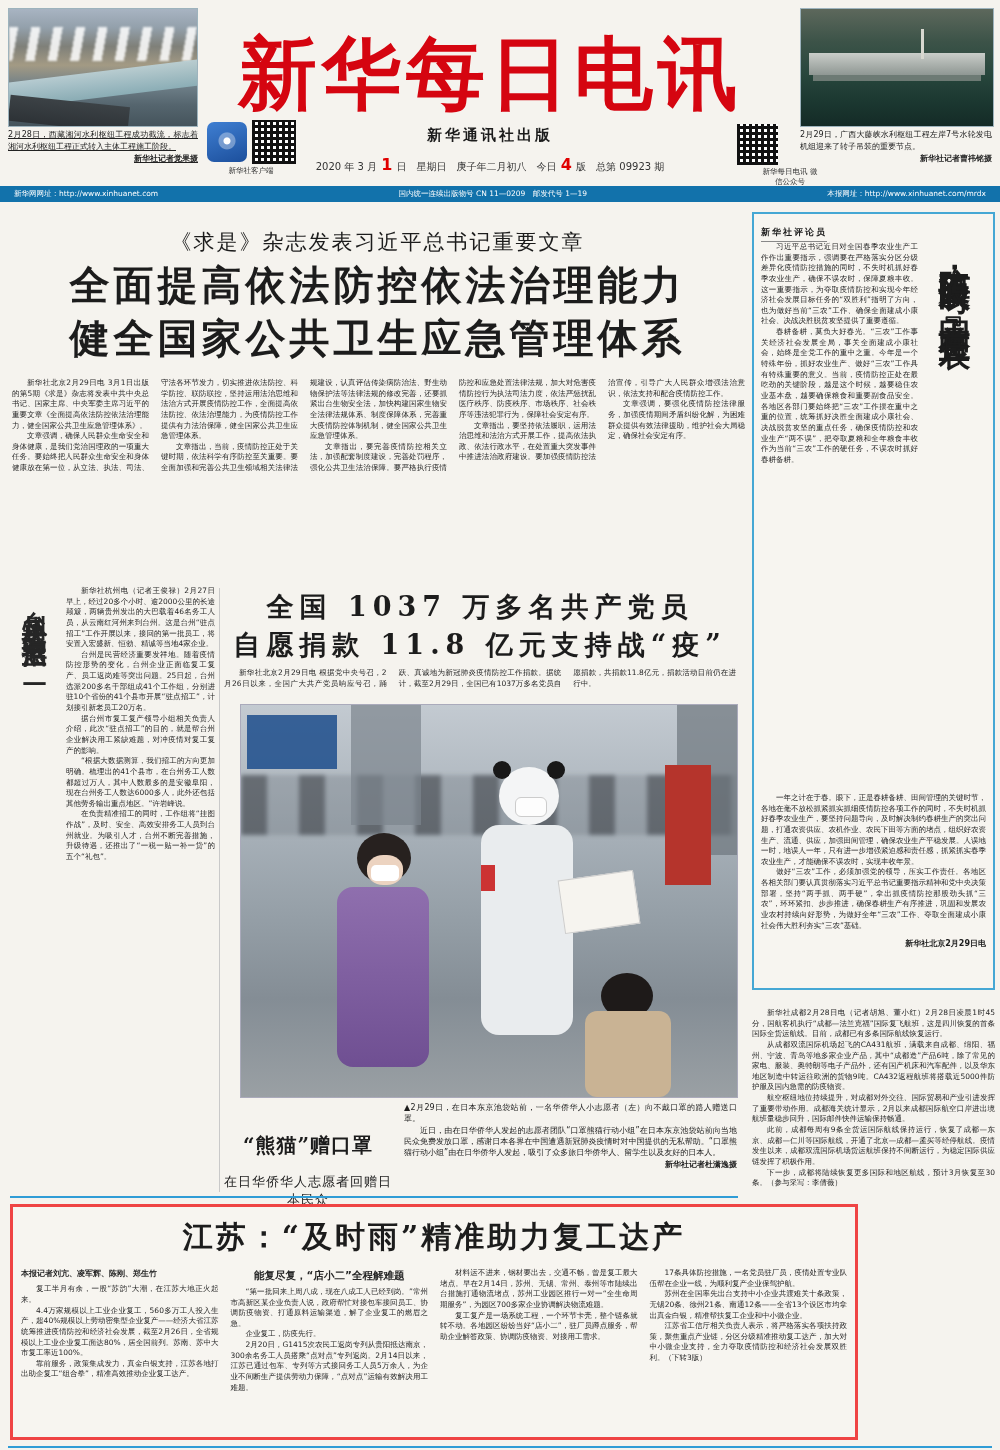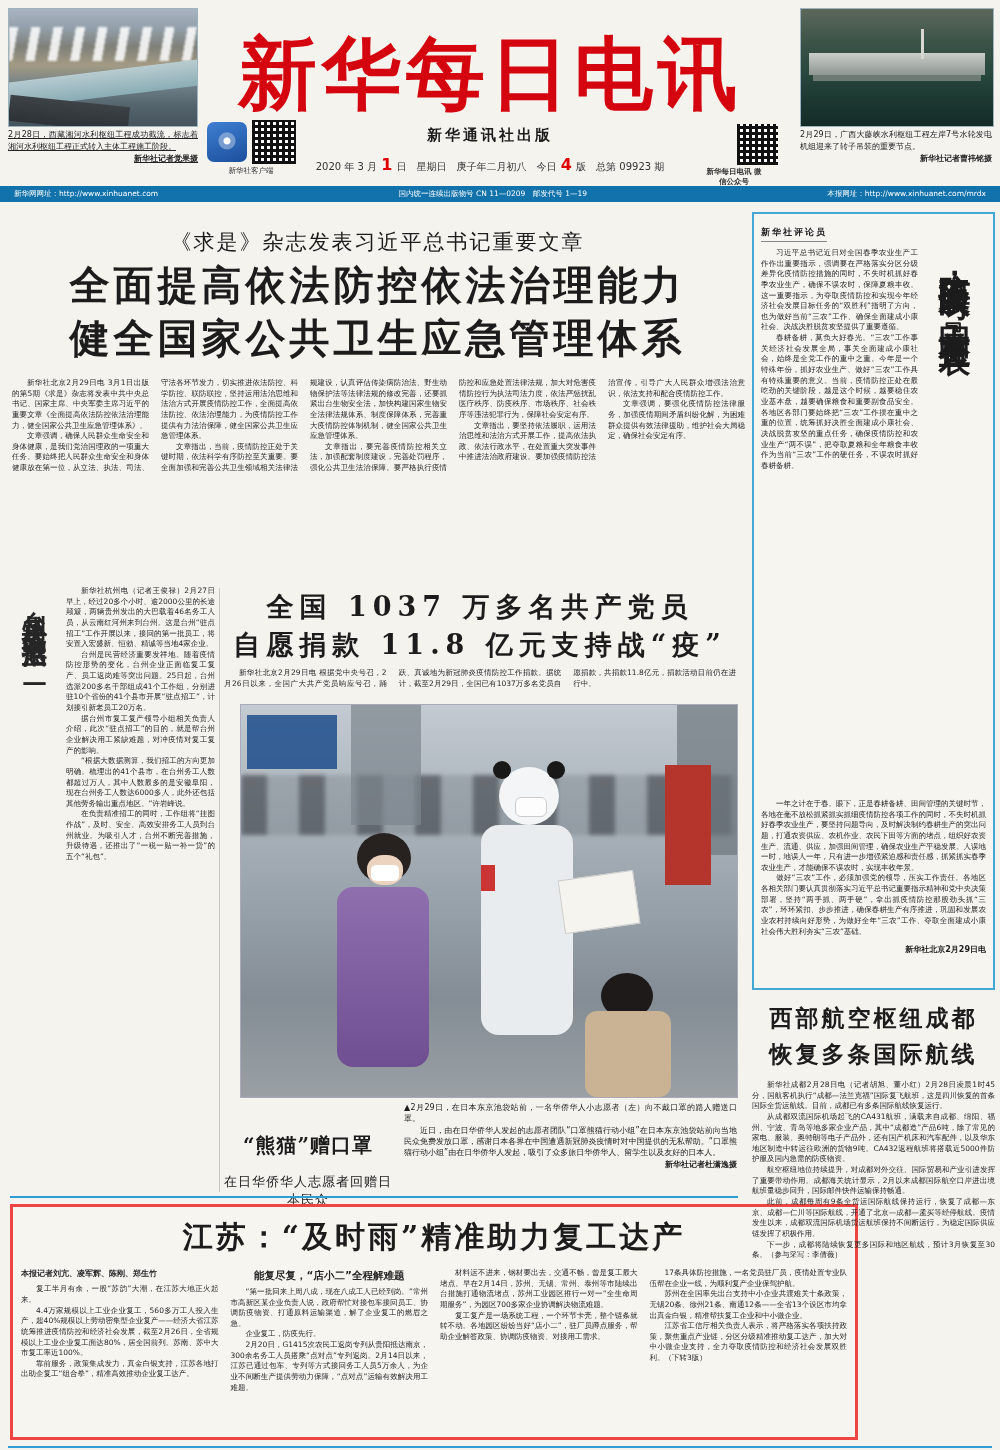--- a/index.html
+++ b/index.html
@@ -96,21 +96,21 @@
      padding:4px 8px;box-sizing:border-box;}
   .j-head{text-align:center;font-size:30px;font-weight:900;letter-spacing:3px;margin-top:6px;}
   .j-cols{display:flex;gap:12px;margin-top:10px;height:158px;overflow:hidden;}
   .j-col{flex:1;}
   .j-byline{font-size:8px;font-weight:bold;text-indent:0;margin-bottom:5px;}
   .j-sub{font-size:10.5px;font-weight:900;text-align:center;text-indent:0;margin-bottom:4px;}
   
   .ed-box{left:752px;top:212px;width:243px;height:778px;border:2px solid #45a7d4;background:#f7f5f0;
      padding:6px 7px;box-sizing:border-box;}
   .ed-tag{font-size:9px;font-weight:bold;letter-spacing:2px;border-bottom:1px solid #888;
-     display:inline-block;padding-bottom:2px;margin-bottom:6px;}
+     display:inline-block;padding-bottom:2px;margin-bottom:0;}
   .ed-flex{display:flex;gap:6px;height:545px;overflow:hidden;}
   .ed-txt1{flex:1;overflow:hidden;}
   .ed-headline{width:62px;writing-mode:vertical-rl;text-orientation:upright;
      font-size:32px;line-height:62px;font-weight:900;letter-spacing:3px;height:545px;}
   .ed-txt2{margin-top:6px;height:142px;overflow:hidden;}
   .ed-date{text-align:right;font-size:8px;font-weight:bold;margin-top:3px;}
   
   .cd{left:752px;top:1000px;width:243px;height:446px;overflow:hidden;}
   .cd-head{text-align:center;font-size:23px;font-weight:900;line-height:36px;letter-spacing:3px;}
   .cd-body{margin-top:8px;}
@@ -136,21 +136,21 @@
 
 <div class="abs publisher">新华通讯社出版</div>
 <div class="abs dateline">
   <span>2020 年 3 月</span>
   <span class="rednum">1</span>
   <span>日　星期日　庚子年二月初八　今日</span>
   <span class="rednum">4</span>
   <span>版　总第 09923 期</span>
 </div>
 <div class="abs qr qr2"></div>
-<div class="abs qr-cap" style="left:704px;top:167px;width:60px;font-weight:bold;">新华每日电讯 微信公众号</div>
+<div class="abs qr-cap" style="left:760px;top:167px;width:60px;">新华每日电讯 微信公众号</div>
 
 <div class="abs photo ph-right">
   <div class="dam"></div>
   <div class="crane"></div>
 </div>
 <div class="abs cap" style="left:800px;top:129px;width:192px;">
   <p style="text-indent:1em;display:inline;">2月29日，广西大藤峡水利枢纽工程左岸7号水轮发电机组迎来了转子吊装的重要节点。</p>
   <span class="credit">新华社记者曹祎铭摄</span>
 </div>
 
@@ -264,24 +264,20 @@
     <div class="ed-headline serif">防疫不误农时，固本首在『三农』</div>
   </div>
   <div class="ed-txt2 body-txt">
     <p>一年之计在于春。眼下，正是春耕备耕、田间管理的关键时节，各地在毫不放松抓紧抓实抓细疫情防控各项工作的同时，不失时机抓好春季农业生产，要坚持问题导向，及时解决制约春耕生产的突出问题，打通农资供应、农机作业、农民下田等方面的堵点，组织好农资生产、流通、供应，加强田间管理，确保农业生产平稳发展。人误地一时，地误人一年，只有进一步增强紧迫感和责任感，抓紧抓实春季农业生产，才能确保不误农时，实现丰收年景。</p>
     <p>做好“三农”工作，必须加强党的领导，压实工作责任。各地区各相关部门要认真贯彻落实习近平总书记重要指示精神和党中央决策部署，坚持“两手抓、两手硬”，拿出抓疫情防控那股劲头抓“三农”，环环紧扣、步步推进，确保春耕生产有序推进，巩固和发展农业农村持续向好形势，为做好全年“三农”工作、夺取全面建成小康社会伟大胜利夯实“三农”基础。</p>
   </div>
   <div class="ed-date">新华社北京2月29日电</div>
 </div>
 
 <div class="abs cd">
-  <div class="cd-head serif">
-    <div>西部航空枢纽成都</div>
-    <div>恢复多条国际航线</div>
-  </div>
   <div class="cd-body body-txt">
     <p>新华社成都2月28日电（记者胡旭、董小红）2月28日凌晨1时45分，国航客机执行“成都—法兰克福”国际复飞航班，这是四川恢复的首条国际全货运航线。目前，成都已有多条国际航线恢复运行。</p>
     <p>从成都双流国际机场起飞的CA431航班，满载来自成都、绵阳、福州、宁波、青岛等地多家企业产品，其中“成都造”产品6吨，除了常见的家电、服装、奥特朗等电子产品外，还有国产机床和汽车配件，以及华东地区制造中转运往欧洲的货物9吨。CA432返程航班将搭载近5000件防护服及国内急需的防疫物资。</p>
     <p>航空枢纽地位持续提升，对成都对外交往、国际贸易和产业引进发挥了重要带动作用。成都海关统计显示，2月以来成都国际航空口岸进出境航班量稳步回升，国际邮件快件运输保持畅通。</p>
     <p>此前，成都每周有9条全货运国际航线保持运行，恢复了成都—东京、成都—仁川等国际航线，开通了北京—成都—孟买等经停航线。疫情发生以来，成都双流国际机场货运航班保持不间断运行，为稳定国际供应链发挥了积极作用。</p>
     <p>下一步，成都将陆续恢复更多国际和地区航线，预计3月恢复至30条。（参与采写：李倩薇）</p>
   </div>
 </div>
 
 <div class="abs blue-line" style="left:8px;top:1446px;width:984px;"></div>

